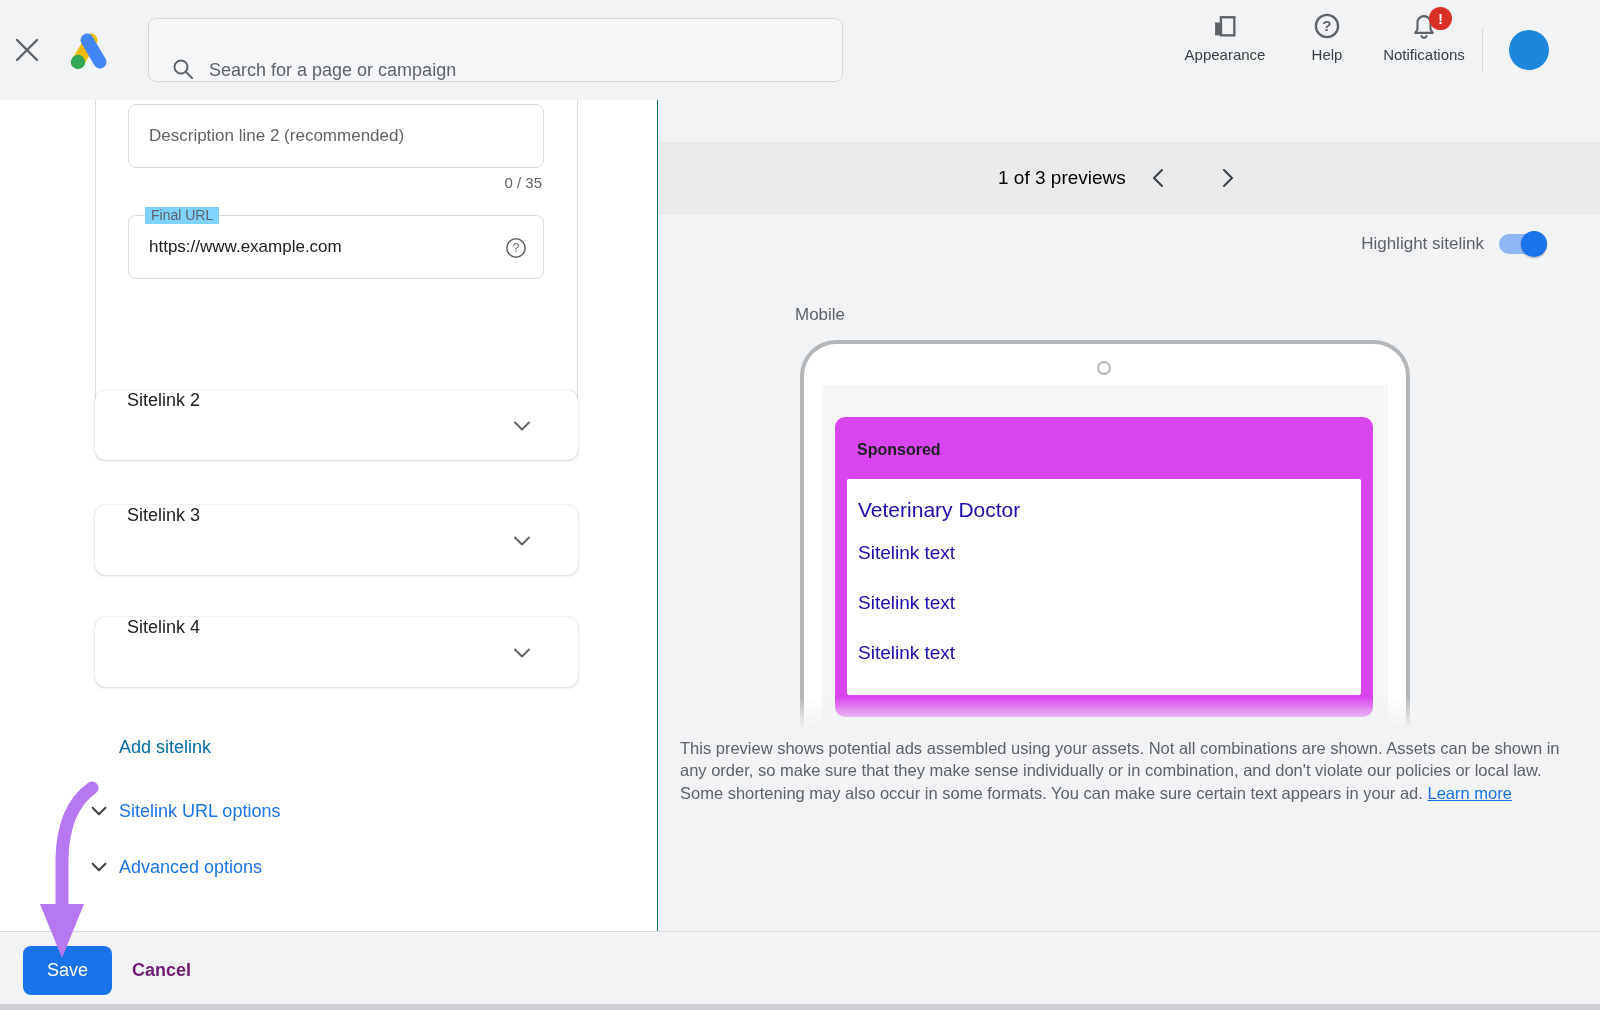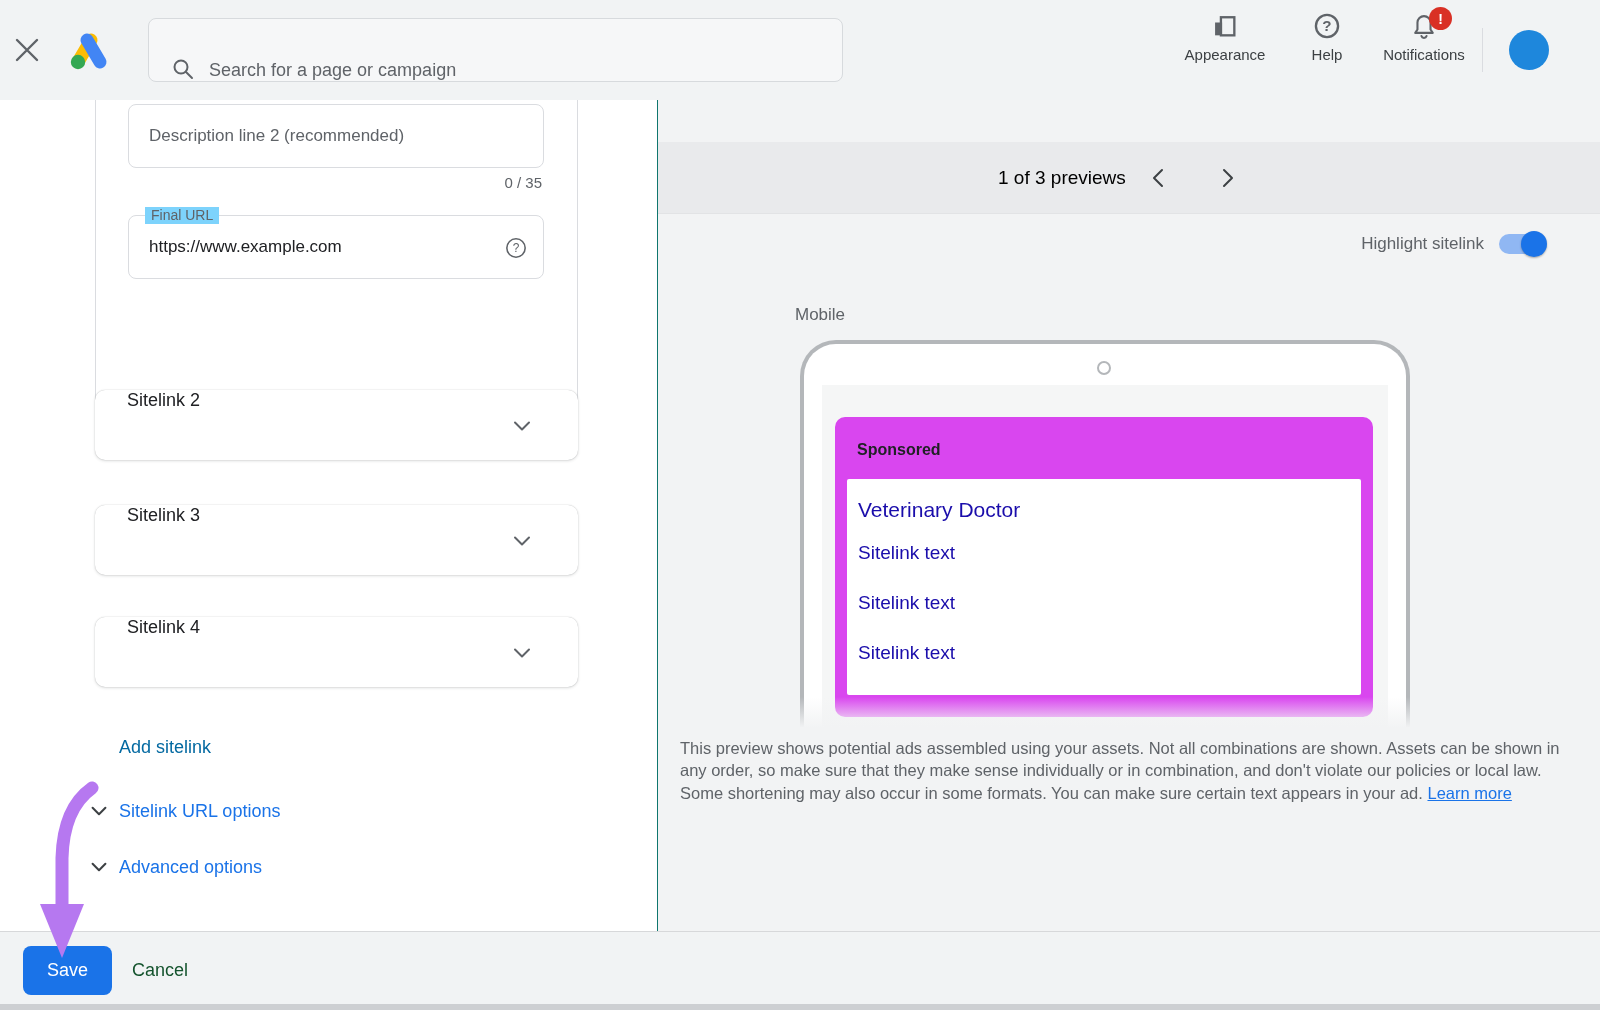--- a/index.html
+++ b/index.html
@@ -89,21 +89,21 @@
     line-height:1.35; color:#5f6368;margin-left:10px; }
   #learn-more { color:#1a73e8; text-decoration:underline; cursor:pointer; }
 
   
   #footer { position:absolute; left:0; top:931px; width:1600px; height:73px; background:#f1f3f4;
     border-top:1px solid #d7d8da; z-index:10; }
   #save-btn { position:absolute; left:23px; top:14px; width:89px; height:49px; background:#1a73e8;
     border:none; border-radius:8px; color:#fff; font-size:18px; font-weight:500;
     font-family:inherit; cursor:pointer; }
   #cancel-btn { position:absolute; left:132px; top:14px; height:49px; display:flex; align-items:center;
-    font-size:18px; font-weight:400; color:#14532d; cursor:pointer; }
+    font-size:18px; font-weight:700; color:#701a75; cursor:pointer; }
   #bottom-strip { position:absolute; left:0; top:1004px; width:1600px; height:6px; background:#cdcfd2; }
 
   #arrow-overlay { position:absolute; left:35px; top:758px; width:70px; height:205px; z-index:50; pointer-events:none; }
 </style>
 </head>
 <body>
 
 <div id="header">
   <div id="close-btn">
     <svg width="28" height="28" viewBox="0 0 28 28">

